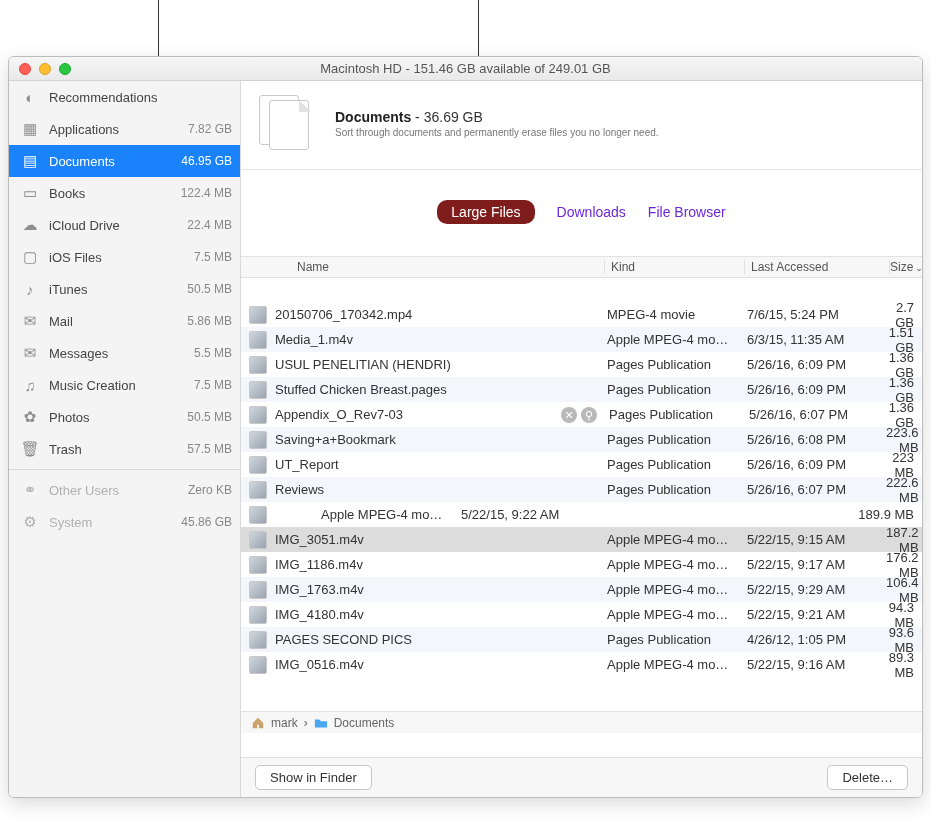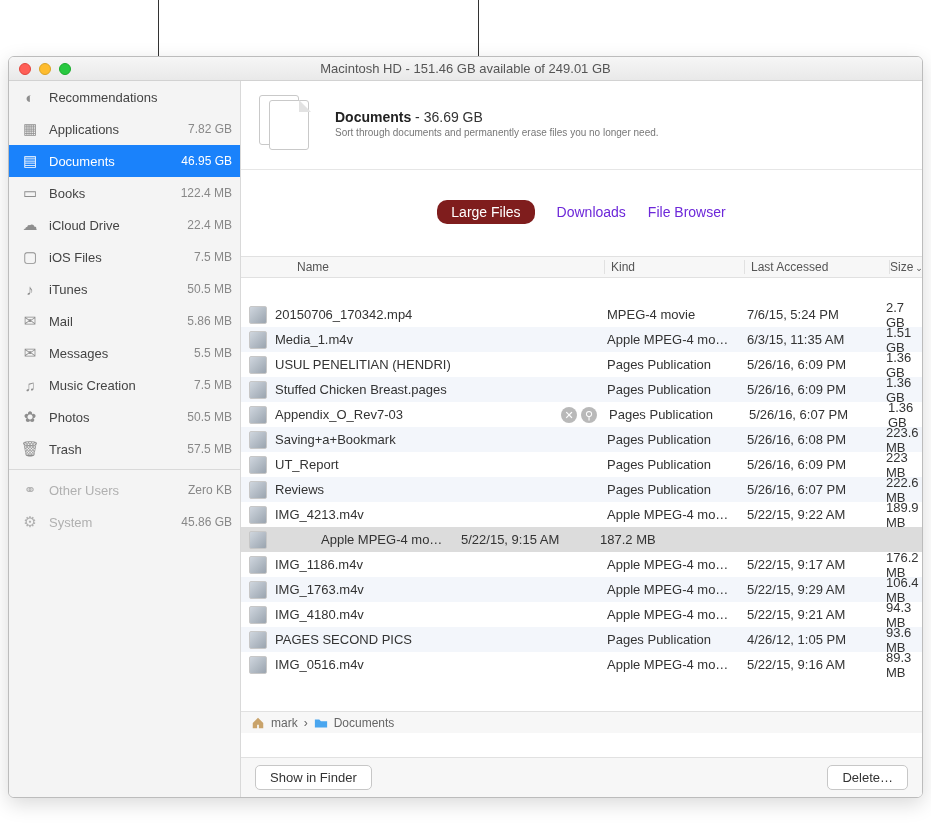--- a/index.html
+++ b/index.html
@@ -124,21 +124,21 @@
   .row .thumb {
     width:18px; height:18px; margin-right:8px;
     border:1px solid #c7c7c7; border-radius:2px;
     background:linear-gradient(135deg,#cfd6de,#9aa4af);
     flex:none;
   }
   .row .fname { flex:0 0 286px; white-space:nowrap; overflow:hidden; text-overflow:ellipsis; }
   .row .actions { flex:0 0 40px; display:flex; gap:4px; justify-content:flex-end; padding-right:6px;}
   .row .fkind { flex:0 0 140px; white-space:nowrap; overflow:hidden; text-overflow:ellipsis; padding-left:6px;}
   .row .fdate { flex:0 0 145px; white-space:nowrap; overflow:hidden; text-overflow:ellipsis; padding-left:6px;}
-  .row .fsize { flex:1; text-align:left; }
+  .row .fsize { flex:1; text-align:right; }
   .mini {
     width:16px; height:16px; border-radius:50%;
     background:#b9b9b9; color:#fff; font-size:11px; line-height:16px; text-align:center;
   }
 
   .pathbar {
     height:22px; border-top:1px solid #e1e1e1; background:#f7f7f7;
     display:flex; align-items:center; gap:6px; padding:0 10px;
     font-size:12px; color:#666;
   }
@@ -349,28 +349,28 @@
           <div class="row">
             <span class="thumb"></span>
             <span class="fname">Reviews</span>
             <span class="actions"></span>
             <span class="fkind">Pages Publication</span>
             <span class="fdate">5/26/16, 6:07 PM</span>
             <span class="fsize">222.6 MB</span>
           </div>
           <div class="row">
             <span class="thumb"></span>
-            <span class="fname">IMG_4213.m4v</span>
             <span class="actions"></span>
             <span class="fkind">Apple MPEG-4 mo…</span>
             <span class="fdate">5/22/15, 9:22 AM</span>
             <span class="fsize">189.9 MB</span>
           </div>
           <div class="row selected">
             <span class="thumb"></span>
+            <span class="fname">IMG_3051.m4v</span>
             <span class="actions"></span>
             <span class="fkind">Apple MPEG-4 mo…</span>
             <span class="fdate">5/22/15, 9:15 AM</span>
             <span class="fsize">187.2 MB</span>
           </div>
           <div class="row">
             <span class="thumb"></span>
             <span class="fname">IMG_1186.m4v</span>
             <span class="actions"></span>
             <span class="fkind">Apple MPEG-4 mo…</span>

